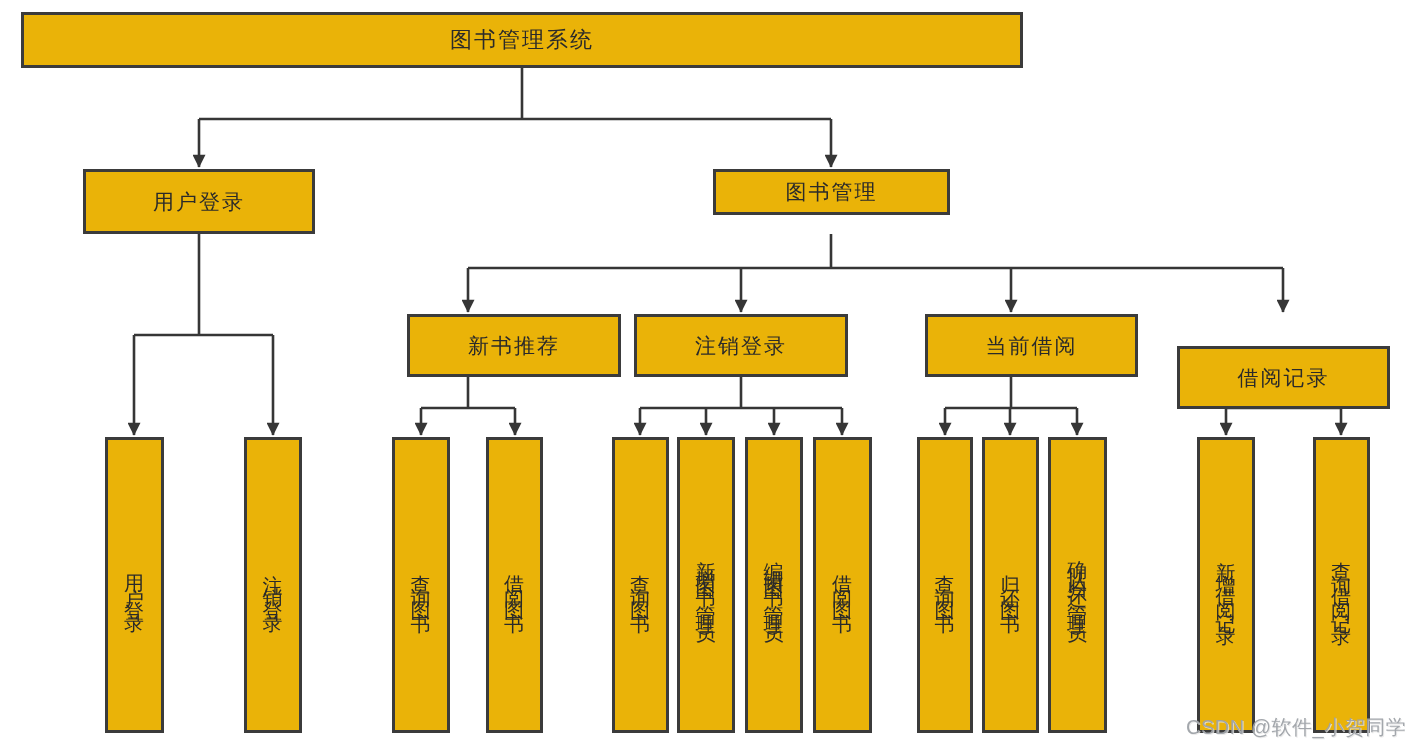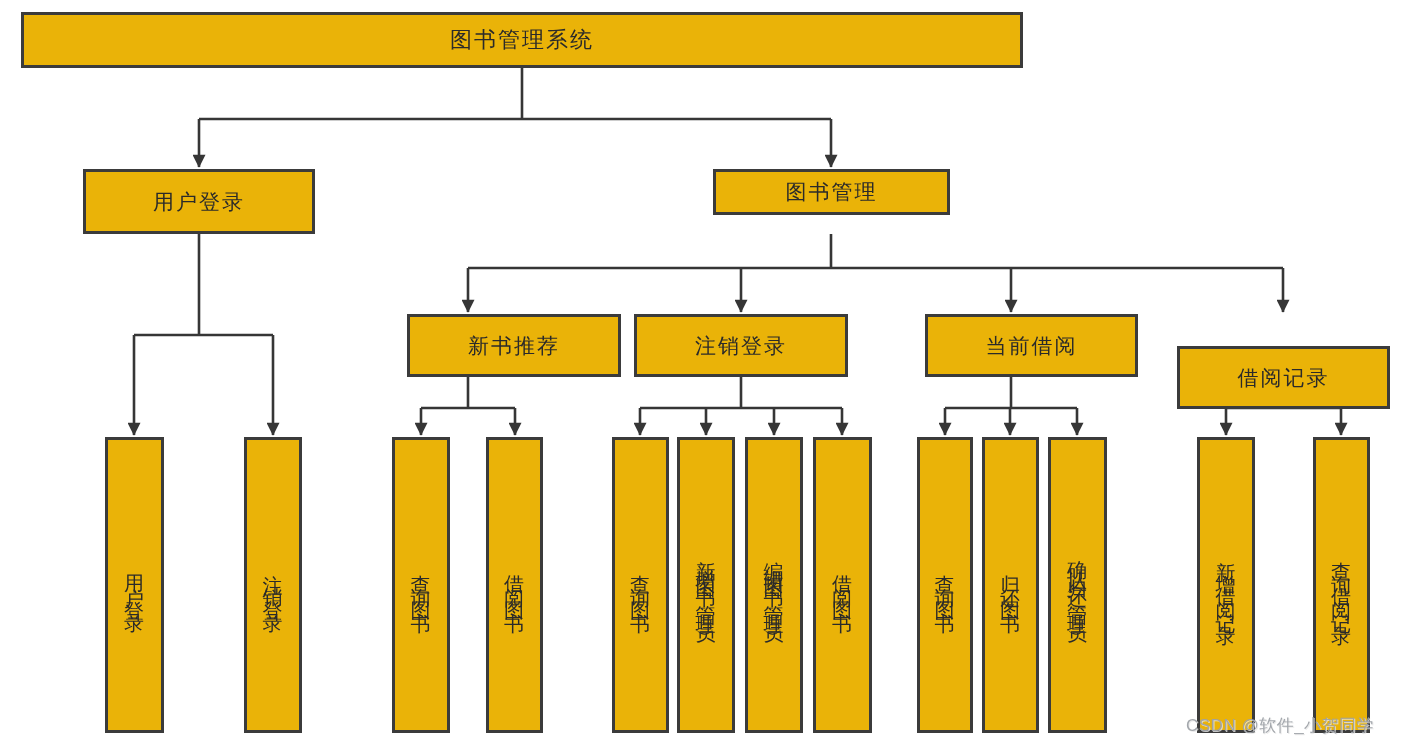--- a/index.html
+++ b/index.html
@@ -57,21 +57,21 @@
   .leaf-d2 { left: 982px;  width: 57px; }
   .leaf-d3 { left: 1048px; width: 59px; }
   .leaf-e1 { left: 1197px; width: 58px; }
   .leaf-e2 { left: 1313px; width: 57px; }
 
   .watermark {
     position: absolute;
     left: 1186px;
     top: 714px;
     z-index: 5;
-    font-size: 17px;
+    font-size: 20px;
     letter-spacing: 0.5px;
     color: rgba(158, 162, 168, 0.95);
     text-shadow: 1px 1px 0 rgba(230, 230, 230, 0.8);
     white-space: nowrap;
   }
 </style>
 </head>
 <body>
 
 <div id="stage">

